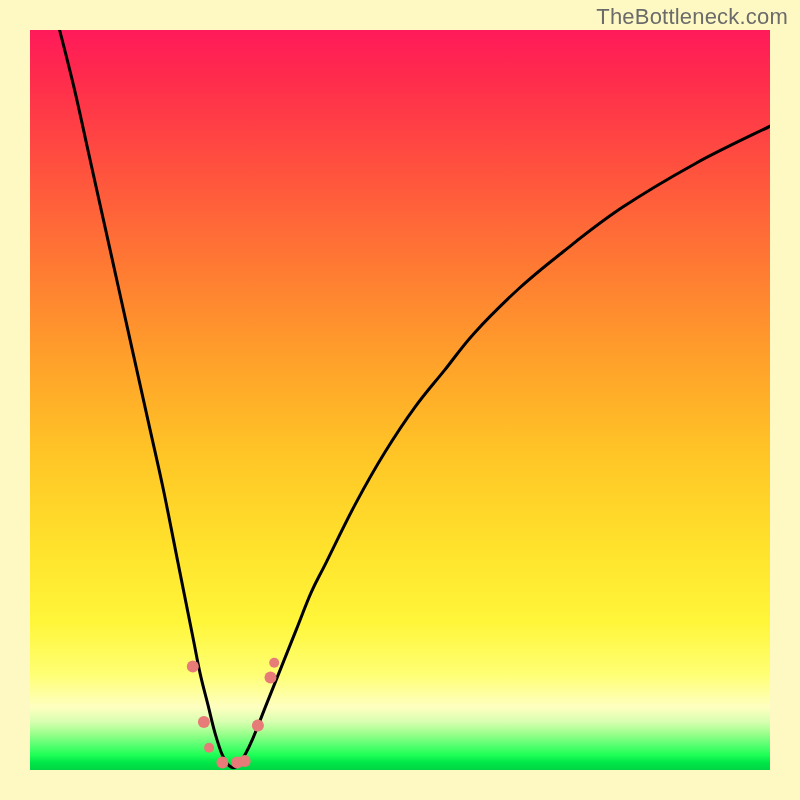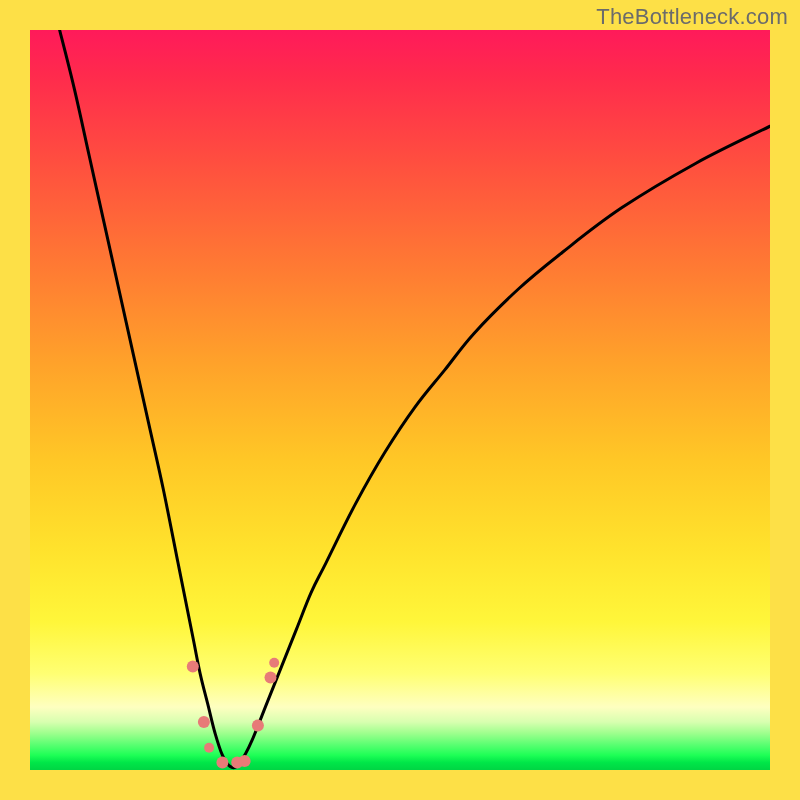--- a/index.html
+++ b/index.html
@@ -7,21 +7,21 @@
     padding: 0;
     width: 800px;
     height: 800px;
     overflow: hidden;
     background: #000;
     font-family: Arial, Helvetica, sans-serif;
   }
   .frame {
     position: absolute;
     inset: 0;
-    background: #fde047;
+    background: #fef9c3;
   }
   .plot {
     position: absolute;
     left: 30px;
     top: 30px;
     width: 740px;
     height: 740px;
     overflow: hidden;
   }
   .gradient {

